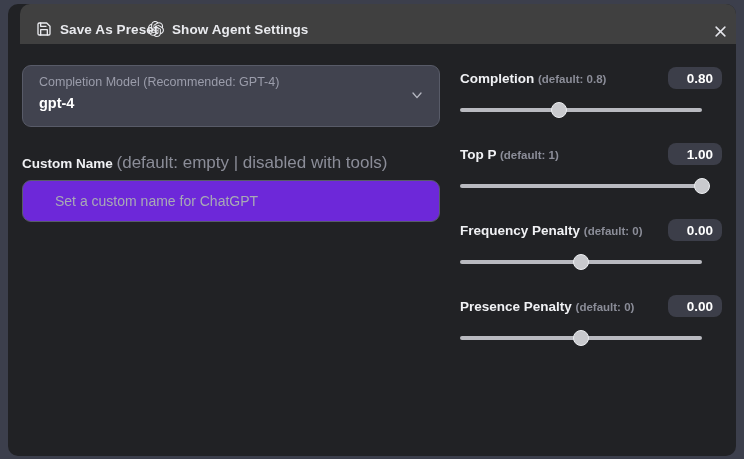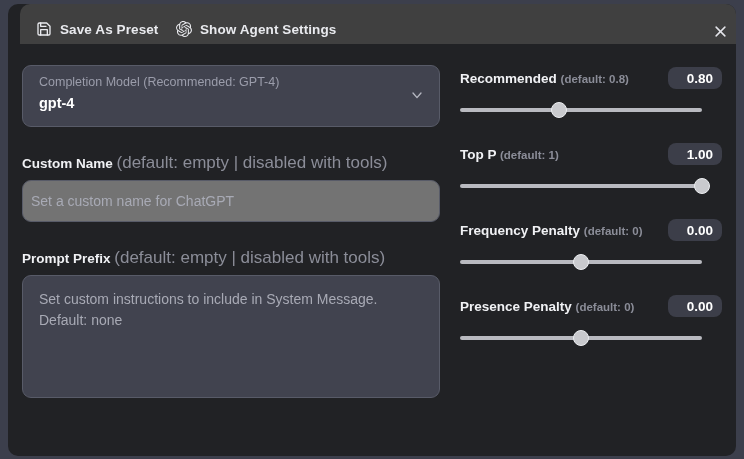--- a/index.html
+++ b/index.html
@@ -40,21 +40,21 @@
   .hdr-btn {
     position: absolute;
     top: 17px;
     display: flex;
     align-items: center;
     gap: 8px;
     cursor: pointer;
     user-select: none;
   }
   .hdr-btn.save { left: 16px; }
-  .hdr-btn.agent { left: 128px; margin-left: 28px; }
+  .hdr-btn.agent { left: 128px; }
   .hdr-label {
     font-size: 13.5px;
     font-weight: bold;
     color: #e9eaee;
     letter-spacing: .1px;
     white-space: nowrap;
   }
   .icon-svg { display: block; }
   .close-btn {
     position: absolute;
@@ -119,24 +119,24 @@
     top: 21px;
     width: 16px;
     height: 16px;
   }
 
   
   .text-input {
     width: 100%;
     height: 42px;
     box-sizing: border-box;
-    background: #737373;
+    background: #6d28d9;
     border: 1px solid #585b68;
     border-radius: 9px;
-    padding: 0 8px;
+    padding: 0 32px;
     font-family: "Liberation Sans", sans-serif;
     font-size: 14px;
     color: #ffffff;
     outline: none;
   }
   .text-input::placeholder { color: #a8aab5; opacity: 1; }
 
   .textarea-input {
     width: 100%;
     height: 123px;
@@ -267,36 +267,28 @@
       </div>
 
       <div class="gap-name">
         <div class="field-label">
           <span>Custom Name</span>
           <span class="hint">(default: empty | disabled with tools)</span>
         </div>
         <input class="text-input" type="text" placeholder="Set a custom name for ChatGPT" value="" style="">
       </div>
 
-      <div class="gap-prefix">
-        <div class="field-label">
-          <span>Prompt Prefix</span>
-          <span class="hint">(default: empty | disabled with tools)</span>
-        </div>
-        <textarea class="textarea-input" placeholder="Set custom instructions to include in System Message.
-Default: none" style=""></textarea>
-      </div>
     </div>
 
     <div class="col-right">
 
       <div class="slider-group">
         <div class="slider-head">
           <div class="slider-label">
-            <span>Recommended</span>
+            <span>Completion</span>
             <span class="hint">(default: 0.8)</span>
           </div>
           <div class="value-pill">0.80</div>
         </div>
         <div class="track-wrap">
           <div class="track"></div>
           <div class="thumb" style="left: 41%;"></div>
         </div>
       </div>
 

